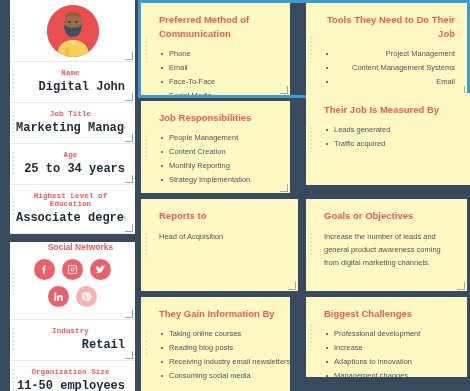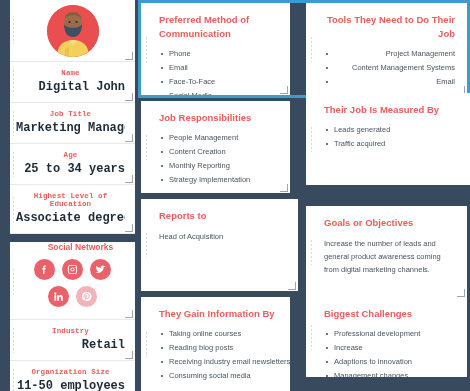--- a/index.html
+++ b/index.html
@@ -11,21 +11,21 @@
   }
   .board {
     position: relative;
     width: 470px; height: 391px;
     background: #374a5e;
   }
 
   
   .card {
     position: absolute;
-    background: #ffffff;
+    background: #fef9c3;
     overflow: hidden;
   }
   .card-inner {
     position: absolute;
     inset: 0;
     padding: 10px 12px 8px 18px;
   }
 
   
   .grip {
@@ -311,21 +311,21 @@
 
   <div class="card" style="left:141px; top:199px; width:157px; height:92px;">
     <div class="card-inner">
       <div class="ctitle">Reports to</div>
       <div class="ptext">Head of Acquisition</div>
     </div>
     <div class="grip"></div>
     <div class="resize"></div>
   </div>
 
-  <div class="card" style="left:306px; top:199px; width:161px; height:92px;margin-top:7px;">
+  <div class="card" style="left:306px; top:199px; width:161px; height:92px;">
     <div class="card-inner">
       <div class="ctitle">Goals or Objectives</div>
       <div class="ptext">Increase the number of leads and general product awareness coming from digital marketing channels.</div>
     </div>
     <div class="grip"></div>
     <div class="resize"></div>
   </div>
 
   <div class="card" style="left:141px; top:297px; width:149px; height:94px;">
     <div class="card-inner">

